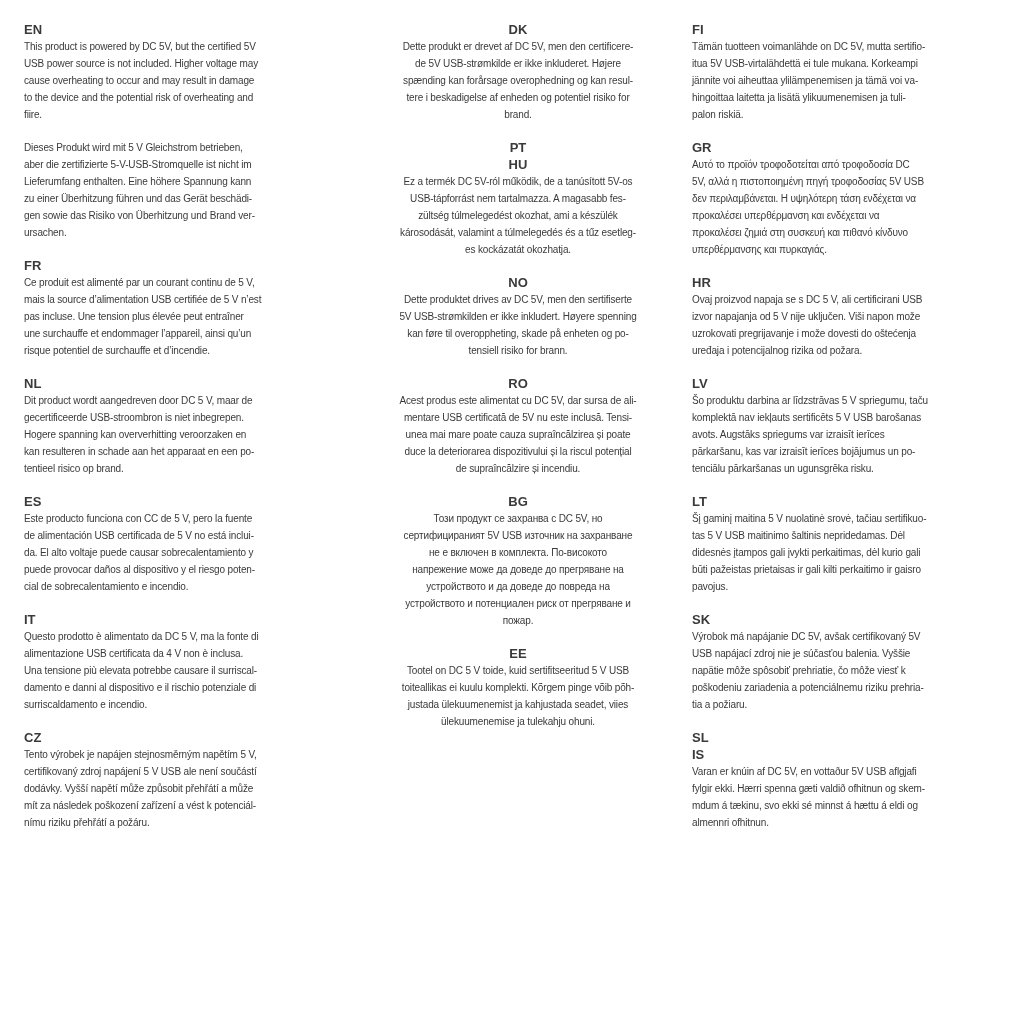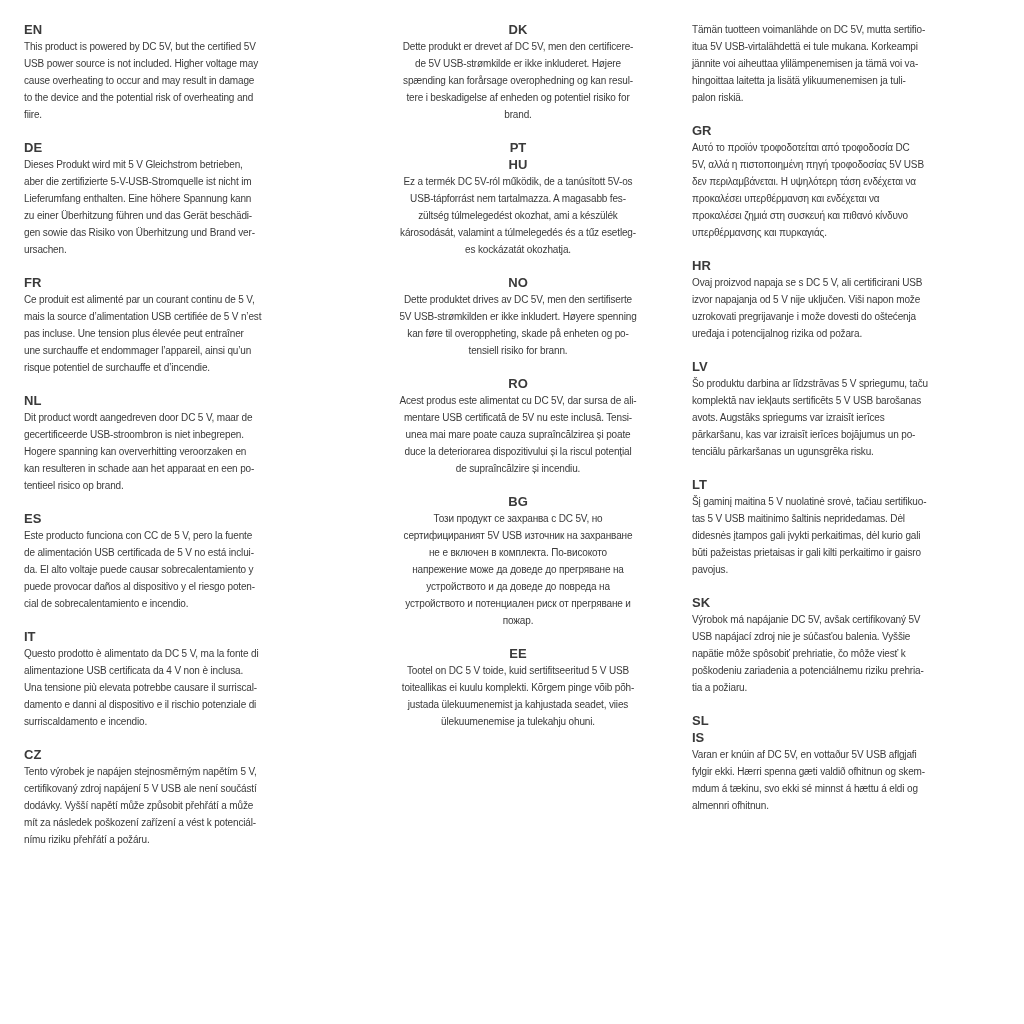--- a/index.html
+++ b/index.html
@@ -48,21 +48,20 @@
   <div class="col col-1">
     <section>
       <h2 class="lang-code">EN</h2>
       <p class="lang-text">This product is powered by DC 5V, but the certified 5V
 USB power source is not included. Higher voltage may
 cause overheating to occur and may result in damage
 to the device and the potential risk of overheating and
 fiire.</p>
     </section>
     <section>
-      <h2 class="lang-code">DE</h2>
       <p class="lang-text">Dieses Produkt wird mit 5 V Gleichstrom betrieben,
 aber die zertifizierte 5-V-USB-Stromquelle ist nicht im
 Lieferumfang enthalten. Eine höhere Spannung kann
 zu einer Überhitzung führen und das Gerät beschädi-
 gen sowie das Risiko von Überhitzung und Brand ver-
 ursachen.</p>
     </section>
     <section>
       <h2 class="lang-code">FR</h2>
       <p class="lang-text">Ce produit est alimenté par un courant continu de 5 V,
@@ -154,20 +153,21 @@
       <h2 class="lang-code">EE</h2>
       <p class="lang-text">Tootel on DC 5 V toide, kuid sertifitseeritud 5 V USB
 toiteallikas ei kuulu komplekti. Kõrgem pinge võib põh-
 justada ülekuumenemist ja kahjustada seadet, viies
 ülekuumenemise ja tulekahju ohuni.</p>
     </section>
   </div>
 
   <div class="col col-3">
     <section>
+      <h2 class="lang-code">FI</h2>
       <p class="lang-text">Tämän tuotteen voimanlähde on DC 5V, mutta sertifio-
 itua 5V USB-virtalähdettä ei tule mukana. Korkeampi
 jännite voi aiheuttaa ylilämpenemisen ja tämä voi va-
 hingoittaa laitetta ja lisätä ylikuumenemisen ja tuli-
 palon riskiä.</p>
     </section>
     <section>
       <h2 class="lang-code">GR</h2>
       <p class="lang-text">Αυτό το προϊόν τροφοδοτείται από τροφοδοσία DC
 5V, αλλά η πιστοποιημένη πηγή τροφοδοσίας 5V USB

